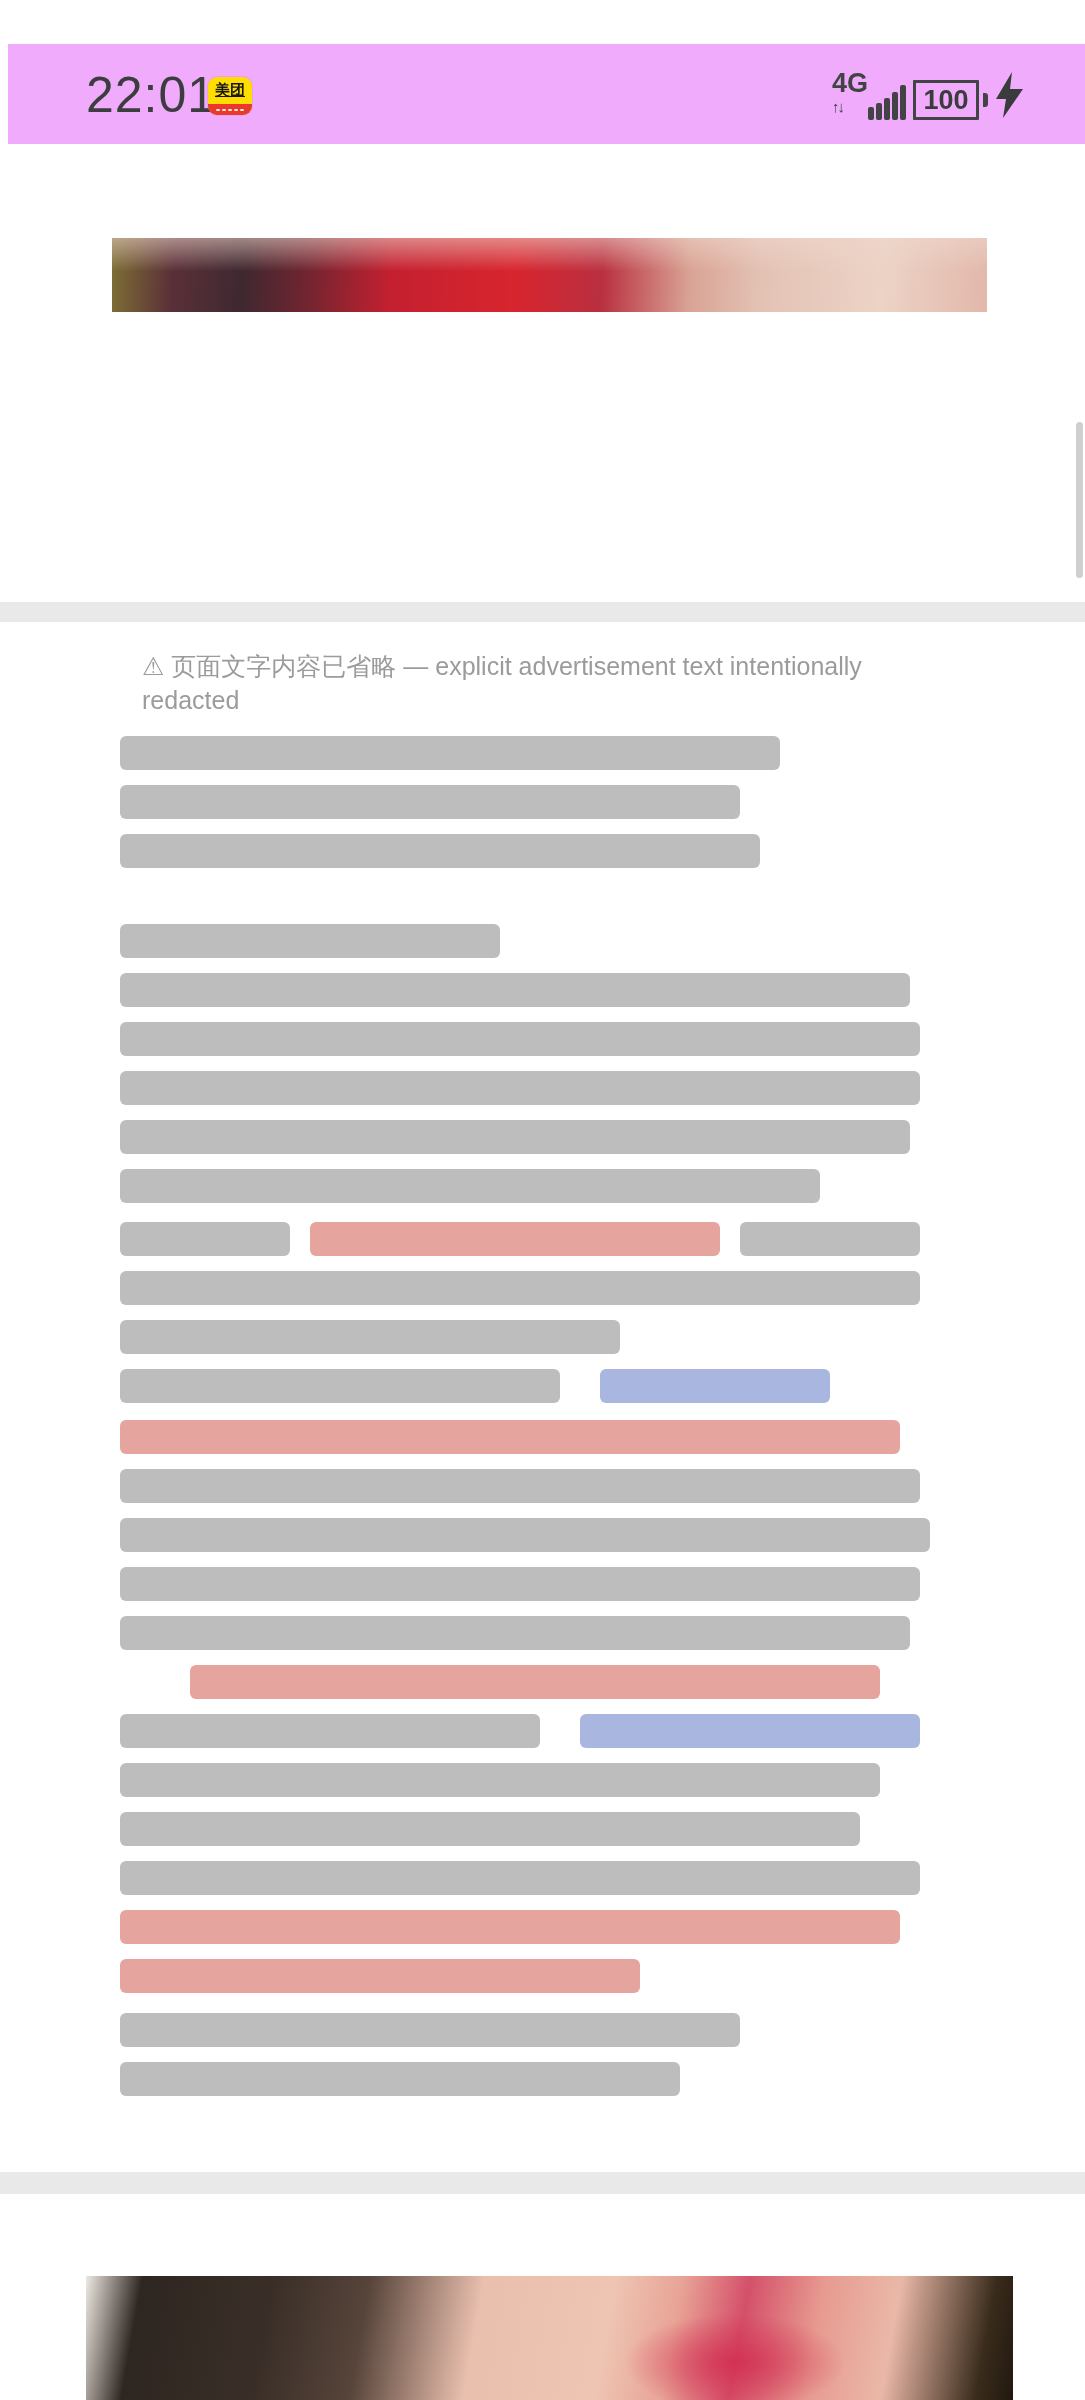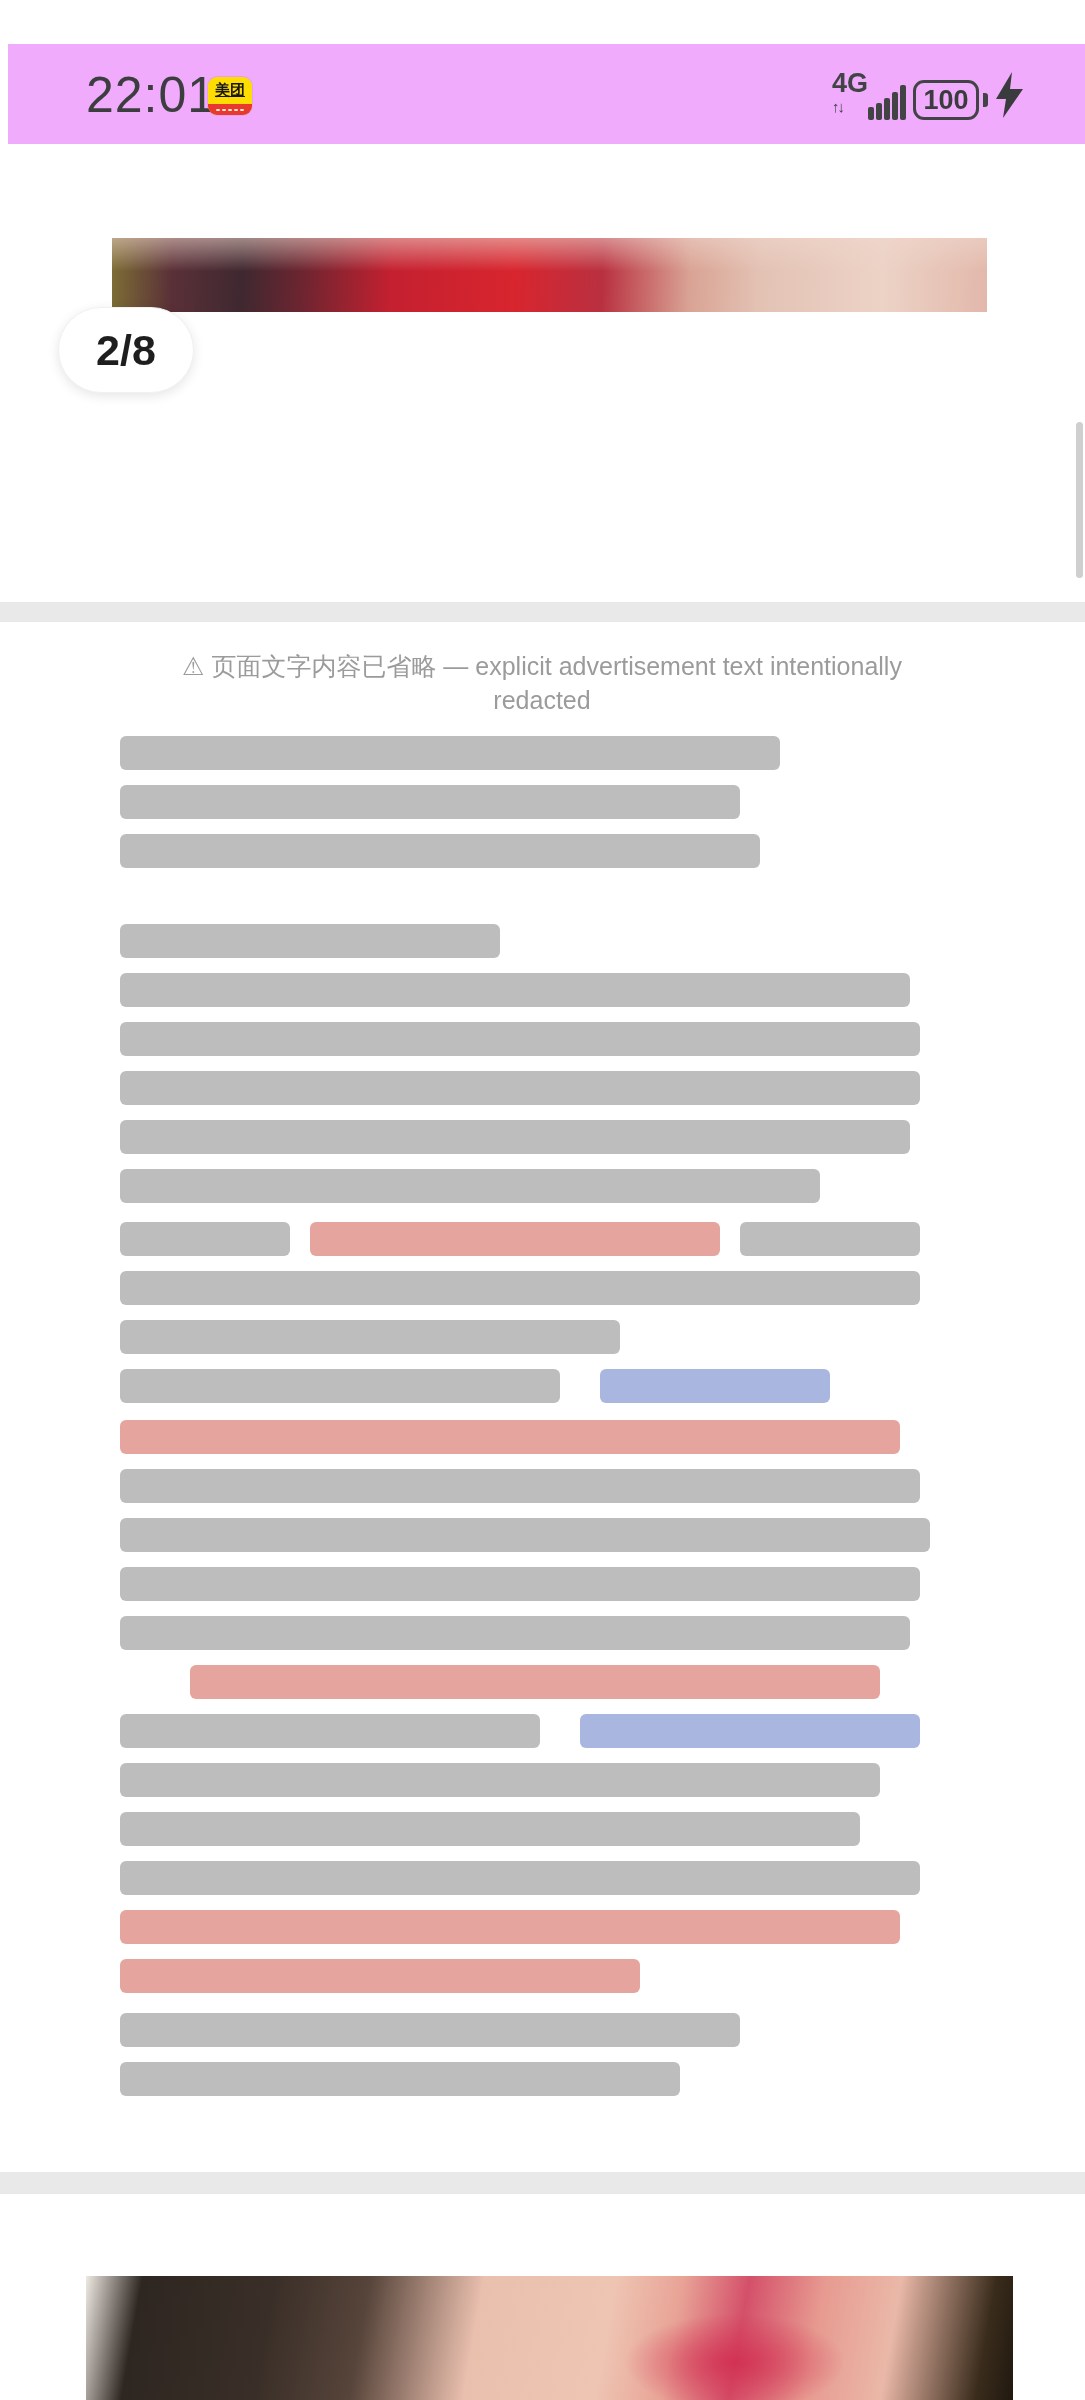--- a/index.html
+++ b/index.html
@@ -16,21 +16,21 @@
   .app-badge .glyph{display:block;text-align:center;font-size:15px;font-weight:700;color:#171717;line-height:26px;text-decoration:underline;}
   .app-badge .banner{position:absolute;bottom:0;left:0;width:100%;height:11px;background:#e8382f;
     display:flex;align-items:center;justify-content:center;gap:2px;}
   .app-badge .banner i{display:block;width:4px;height:2px;background:#ffe9c9;border-radius:1px;}
   .net{position:absolute;left:824px;top:26px;color:#424344;line-height:1;}
   .net .g{font-size:27px;font-weight:700;}
   .net .arrows{font-size:15px;letter-spacing:-2px;display:block;margin-top:2px;color:#424344;}
   .sig{position:absolute;left:860px;top:38px;width:40px;height:38px;}
   .sig i{position:absolute;bottom:0;width:6px;background:#424344;border-radius:2px;}
   .battery{position:absolute;left:905px;top:36px;width:66px;height:40px;border:3.5px solid #424344;
-    border-radius:11px;display:flex;align-items:center;justify-content:center;}
+    border-radius:1px;display:flex;align-items:center;justify-content:center;}
   .battery span{font-size:27px;font-weight:600;color:#3a3b3c;}
   .bat-nub{position:absolute;left:975px;top:49px;width:5px;height:14px;background:#424344;border-radius:0 3px 3px 0;}
   .bolt{position:absolute;left:988px;top:28px;}
   
   .nav-bar{position:absolute;top:100px;left:0;width:100%;height:112px;background:#fff;}
   .back-btn{position:absolute;left:42px;top:24px;width:60px;height:66px;display:flex;align-items:center;}
   .nav-title{position:absolute;left:0;top:0;width:100%;height:100%;display:flex;align-items:center;justify-content:center;
     font-size:41px;color:#141414;}
   .more-btn{position:absolute;right:38px;top:0;height:100%;display:flex;align-items:center;gap:11px;padding:0 10px;}
   .more-btn i{display:block;width:10px;height:10px;border-radius:50%;background:#2d2d2d;}
@@ -52,21 +52,21 @@
     background:linear-gradient(100deg,#efe9e4 0%,#2e2621 6%,#3a2f28 20%,#57443a 30%,
       #e9bfae 42%,#eec4b2 56%,#e8a396 63%,#d4506a 70%,#e79a90 78%,#eab8a8 86%,#3a2c1c 96%,#20180f 100%);}
   .photo-bottom::after{content:"";position:absolute;left:58%;top:30%;width:24%;height:80%;
     background:radial-gradient(ellipse at center,rgba(210,45,80,.85) 0%,rgba(210,45,80,0) 70%);}
   .page-pill{position:absolute;left:58px;top:307px;width:136px;height:86px;background:#fff;
     border:1px solid #f1f1f1;border-radius:44px;box-shadow:0 3px 12px rgba(0,0,0,.10);
     display:flex;align-items:center;justify-content:center;}
   .page-pill span{font-size:43px;font-weight:700;color:#1e1e1e;}
   .scrollbar{position:absolute;right:2px;top:422px;width:7px;height:156px;background:#cfcfcf;border-radius:4px;}
   
-  .redaction-notice{position:absolute;left:142px;top:28px;width:800px;text-align:center;
+  .redaction-notice{position:absolute;left:142px;top:28px;width:800px;
     color:#9b9b9b;font-size:25px;line-height:1.35;}
   .rline{position:absolute;height:34px;border-radius:6px;}
 </style>
 </head>
 <body>
 
 <div class="screen">
 
   <div class="status-bar">
     <div class="time">22:01</div>
@@ -98,23 +98,20 @@
     <svg class="bolt" width="28" height="46" viewBox="0 0 28 46">
       <polygon points="16,0 0,27 10,27 7,46 27,17 14,17" fill="#3a3b3c"></polygon>
     </svg>
   </div>
 
 
   <div class="page page1">
     <div class="photo photo-top"></div>
   </div>
 
-  <div class="page-pill">
-    <span>2/8</span>
-  </div>
 
   <div class="scrollbar"></div>
 
   <div class="separator sep1"></div>
 
   <div class="page page2">
     <div class="redaction-notice">⚠ 页面文字内容已省略 — explicit advertisement text intentionally redacted</div>
     <div id="redacted-layer">
         <div class="rline" style="top: 114px; left: 120px; width: 660px; background: rgb(189, 189, 189);"></div>
         <div class="rline" style="top: 163px; left: 120px; width: 620px; background: rgb(189, 189, 189);"></div>

